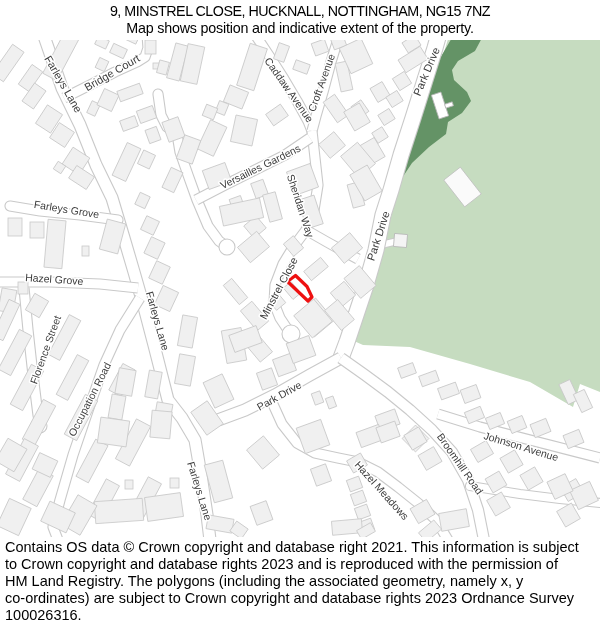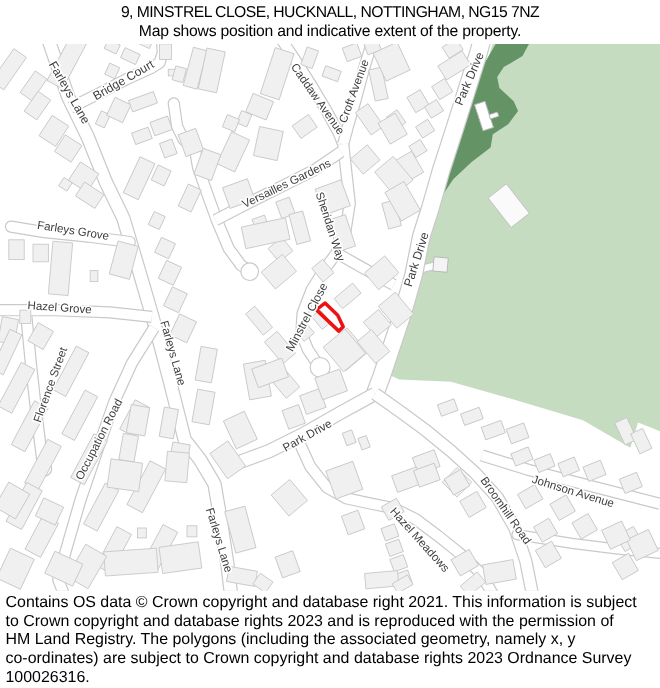--- a/index.html
+++ b/index.html
@@ -1,16 +1,16 @@
 <!DOCTYPE html>
 <html><head>
 <meta charset="utf-8">
 <style>
 html,body{margin:0;padding:0;background:#ffffff;}
-#page{width:600px;height:625px;position:relative;background:#fef9c3;overflow:hidden;
+#page{width:600px;height:625px;position:relative;background:#22c55e;overflow:hidden;
   font-family:"Liberation Sans",sans-serif;}
 svg text{font-family:"Liberation Sans",sans-serif;}
 </style>
 </head>
 <body>
 <div id="page">
 <svg width="600" height="625" viewBox="0 0 600 625">
 
 <rect x="0" y="0" width="600" height="625" fill="#ffffff"></rect>
 

